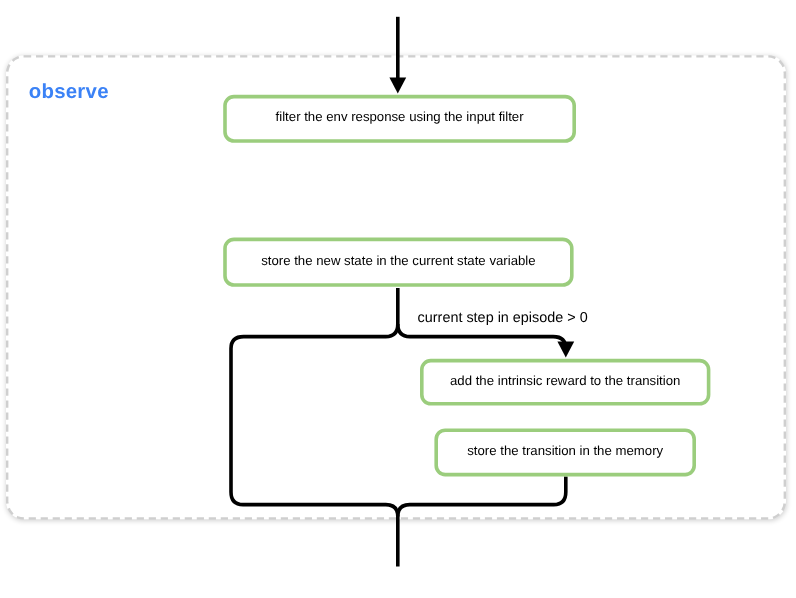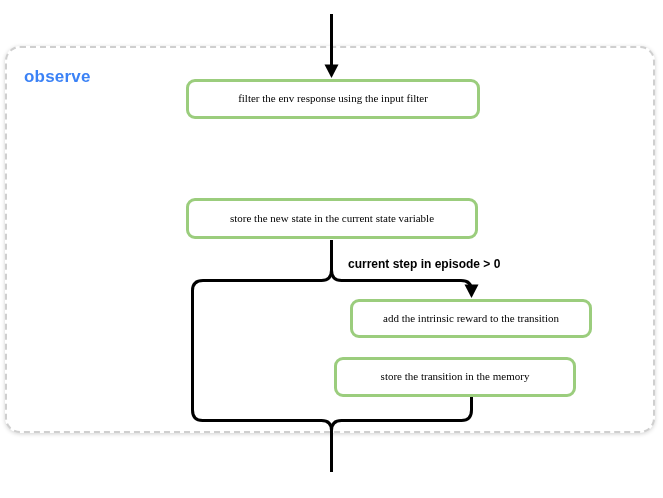--- a/index.html
+++ b/index.html
@@ -60,33 +60,32 @@
     border: 3px solid var(--step-border, #9bcd7d);
     border-radius: 9px;
     display: flex;
     align-items: center;
     justify-content: center;
     text-align: center;
     font-size: 11px;
     line-height: 1.4;
     color: #000000;
     padding: 2px 5px;
-    font-family: Liberation Serif, serif;
   }
   .step-1 { left: 186px; top: 79px;  width: 294px; height: 40px; }
   .step-2 { left: 186px; top: 138px; width: 292px; height: 41px; }
   .step-3 { left: 186px; top: 198px; width: 292px; height: 41px; }
   .step-4 { left: 350px; top: 299px; width: 242px; height: 39px; }
-  .step-5 { left: 334px; top: 357px; width: 242px; height: 40px; }
+  .step-5 { left: 362px; top: 357px; width: 218px; height: 40px; }
   .condition-label {
     position: absolute;
     left: 348px;
     top: 257px;
     font-size: 12px;
-    font-weight: bold;
+    font-weight: normal;
     color: #000000;
     white-space: nowrap;
   }
 </style>
 </head>
 <body>
 
 <div class="stage">
 
   <div class="group-frame"></div>

